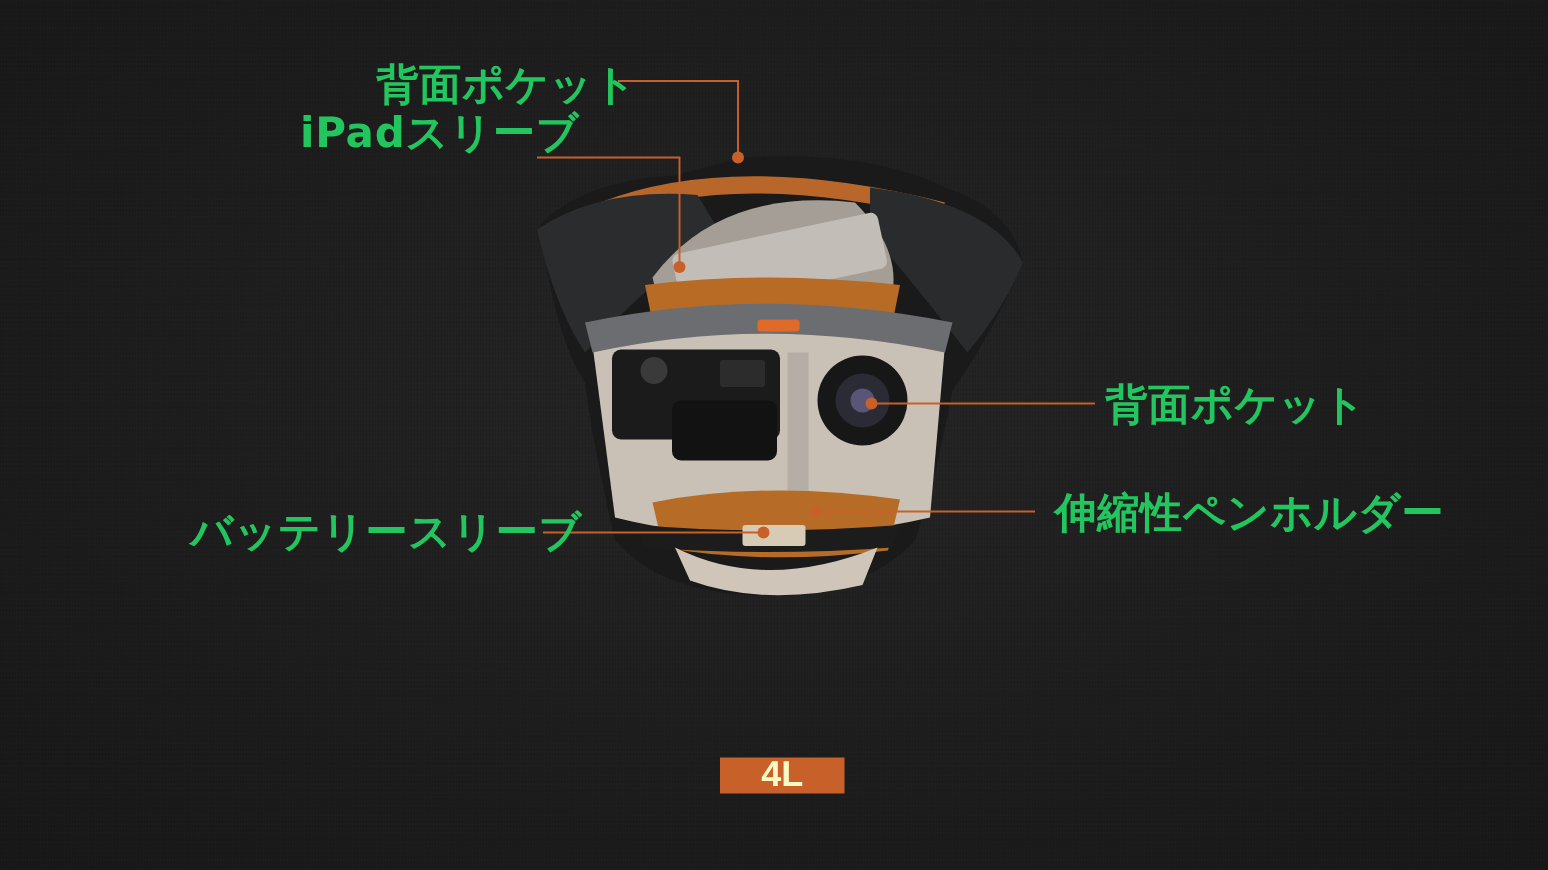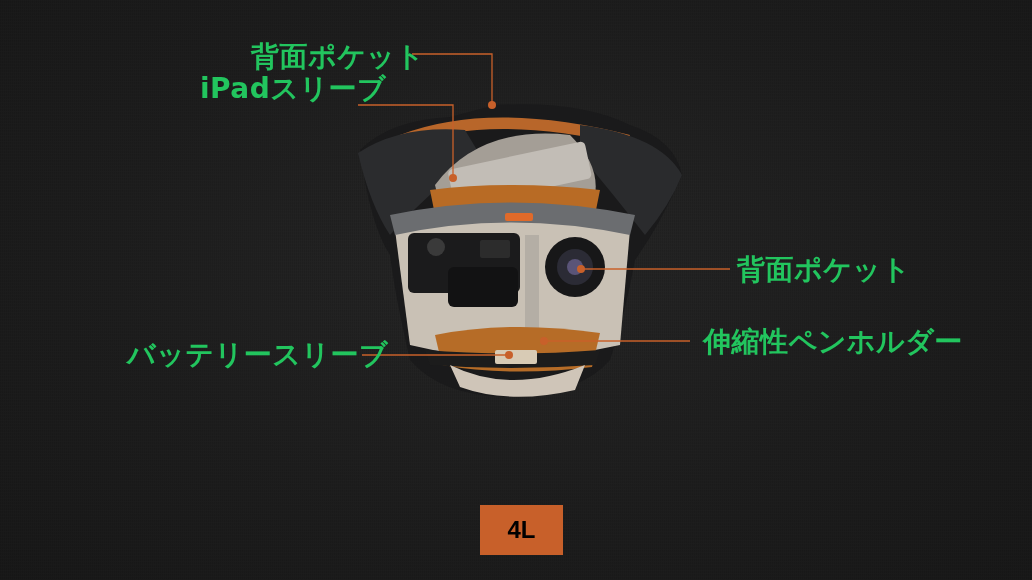--- a/index.html
+++ b/index.html
@@ -4,21 +4,21 @@
 <style>
   html,body{margin:0;padding:0;}
   body{width:1032px;height:580px;overflow:hidden;background:#1c1c1c;position:relative;font-family:"DejaVu Sans","Liberation Sans",sans-serif;}
   .bg{position:absolute;inset:0;background:
       radial-gradient(ellipse at 50% 45%, #262626 0%, #1d1d1d 55%, #181818 100%);}
   .noise{position:absolute;inset:0;opacity:.35;background-image:
       repeating-linear-gradient(0deg, rgba(255,255,255,.025) 0 1px, transparent 1px 3px),
       repeating-linear-gradient(90deg, rgba(0,0,0,.18) 0 1px, transparent 1px 2px);}
   .label{position:absolute;color:#22c55e;font-weight:bold;font-size:28px;line-height:26px;white-space:nowrap;letter-spacing:0.5px;}
   svg.lines{position:absolute;left:0;top:0;}
-  .badge{position:absolute;left:480px;top:505px;width:83px;height:50px;display:flex;align-items:center;justify-content:center;color:#000000;font-weight:bold;font-size:24px;font-family:"Liberation Sans",sans-serif;}
+  .badge{position:absolute;left:480px;top:505px;width:83px;height:24px;display:flex;align-items:center;justify-content:center;color:#fef9c3;font-weight:bold;font-size:24px;font-family:"Liberation Sans",sans-serif;}
   .bag{position:absolute;left:330px;top:95px;}
 </style>
 </head>
 <body>
 
 <div class="bg"></div>
 <div class="noise"></div>
 
 <svg class="bag" width="360" height="310" viewBox="0 0 360 310">
 

